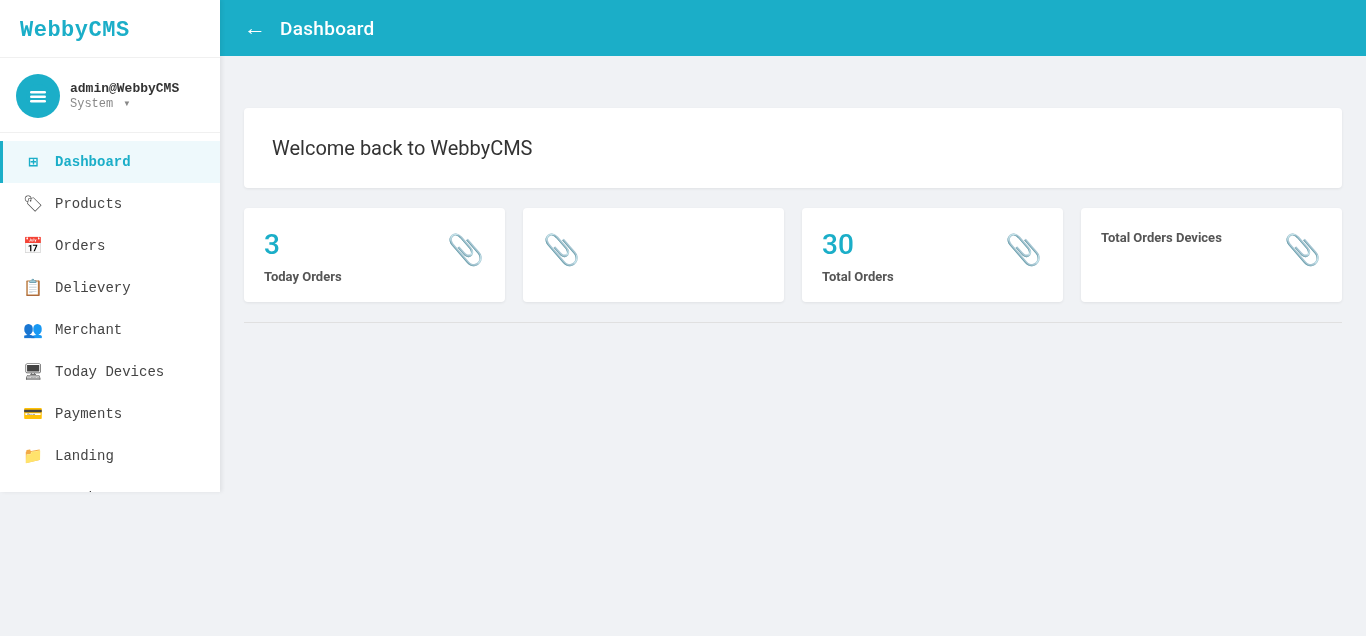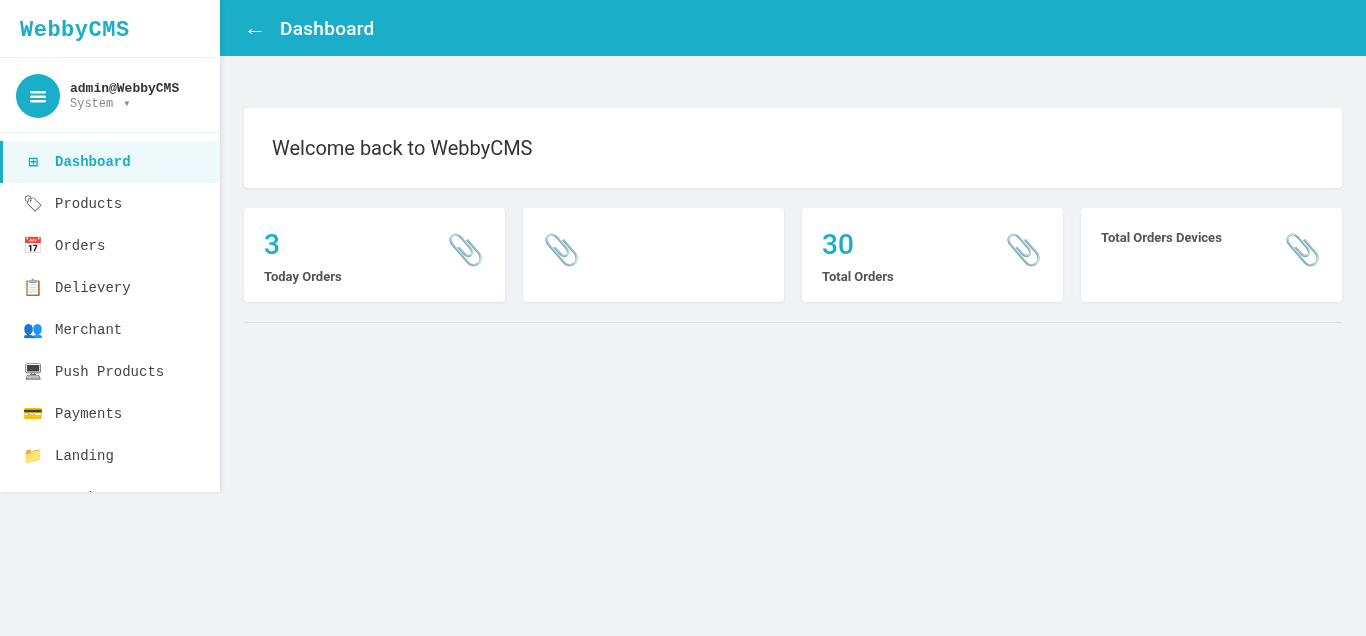--- a/index.html
+++ b/index.html
@@ -213,21 +213,21 @@
     <div class="nav-item">
       <span class="nav-icon">📋</span>
       <span>Delievery</span>
     </div>
     <div class="nav-item">
       <span class="nav-icon">👥</span>
       <span>Merchant</span>
     </div>
     <div class="nav-item">
       <span class="nav-icon">🖥</span>
-      <span>Push Products</span>
+      <span>Today Devices</span>
     </div>
     <div class="nav-item">
       <span class="nav-icon">💳</span>
       <span>Payments</span>
     </div>
     <div class="nav-item">
       <span class="nav-icon">📁</span>
       <span>Landing</span>
     </div>
     <div class="nav-item">

